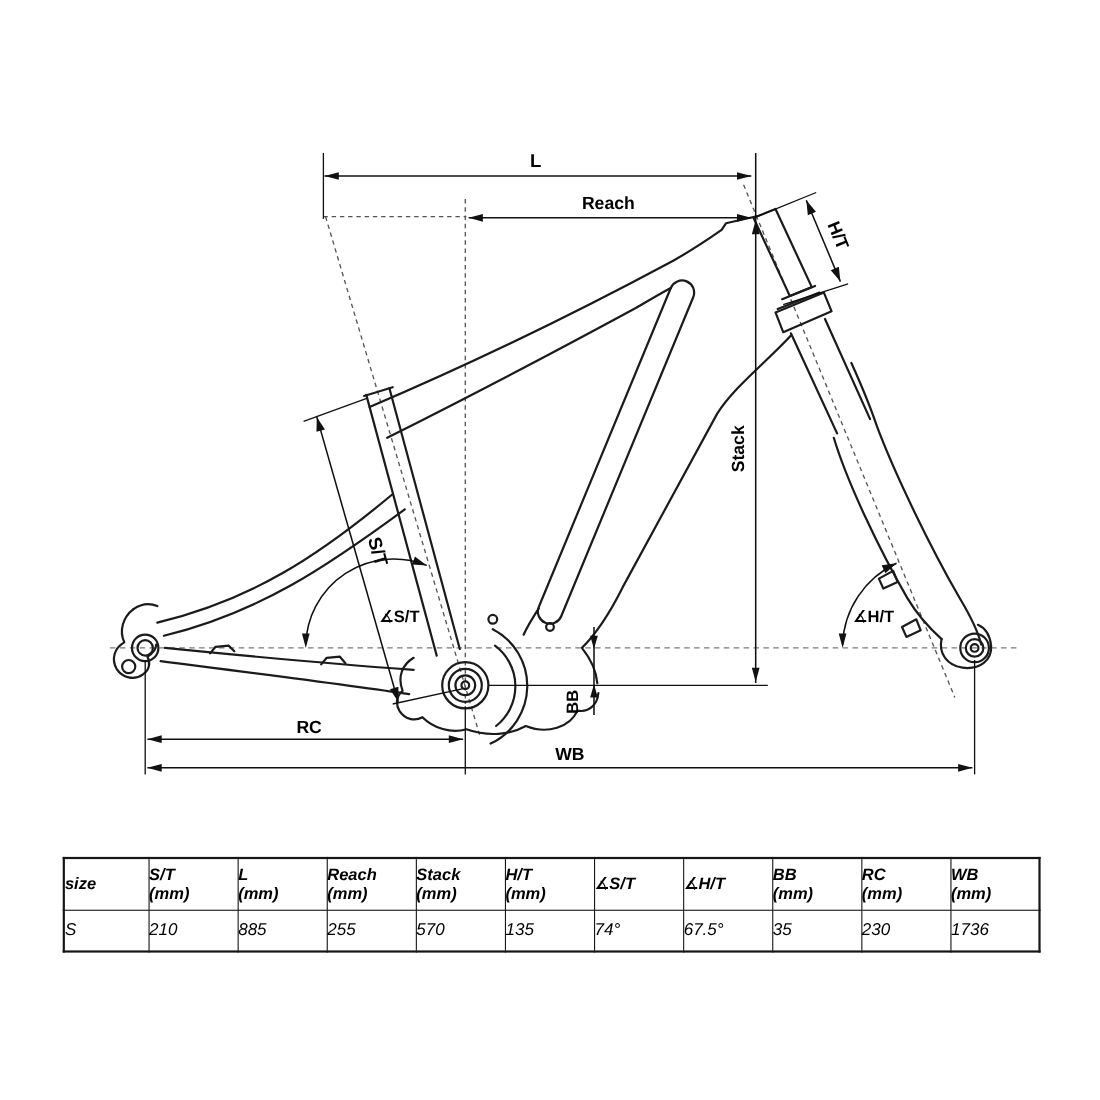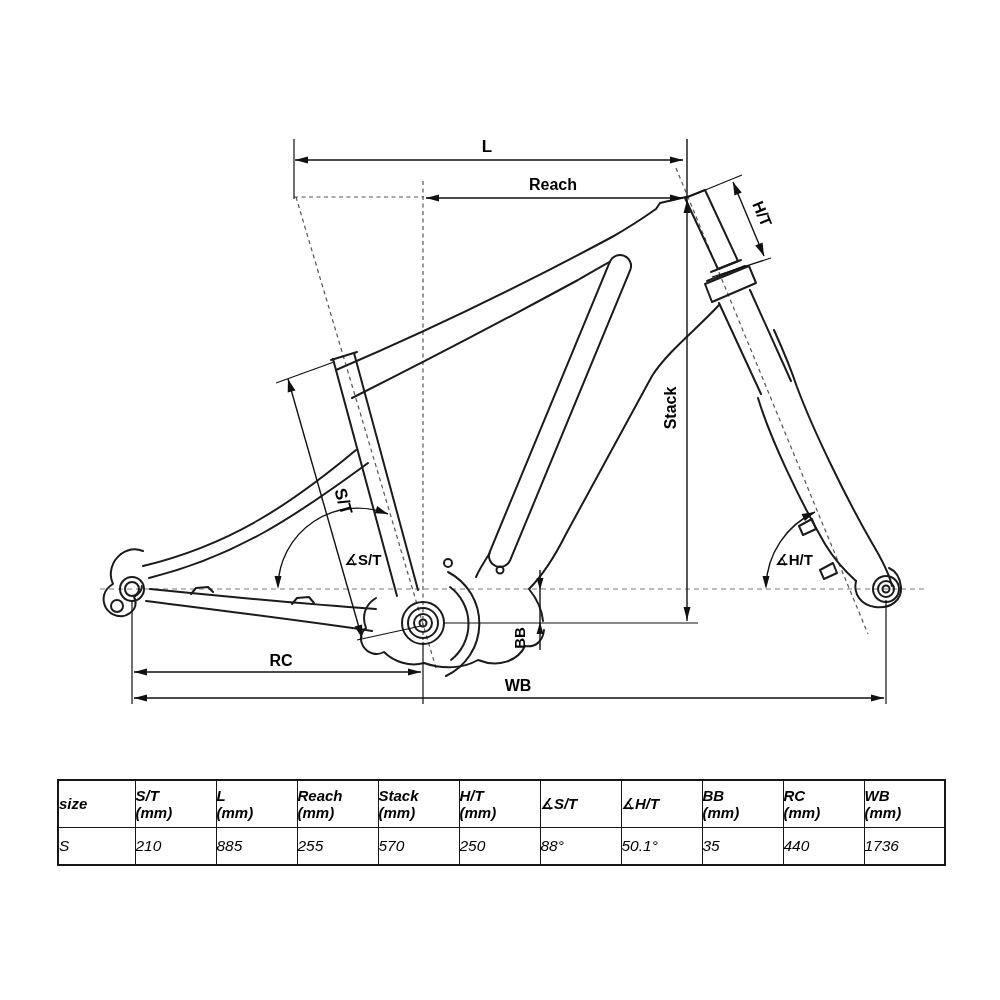--- a/index.html
+++ b/index.html
@@ -222,23 +222,23 @@
         <div>WB</div>
             <div class="h-sub">(mm)</div>
       </th>
     </tr>
     <tr>
       <td>S</td>
       <td>210</td>
       <td>885</td>
       <td>255</td>
       <td>570</td>
-      <td>250</td>
-      <td>88°</td>
-      <td>50.1°</td>
+      <td>135</td>
+      <td>74°</td>
+      <td>67.5°</td>
       <td>35</td>
-      <td>440</td>
+      <td>230</td>
       <td>1736</td>
     </tr>
   </tbody>
     </table>
 
 </div>
 
 </body></html>

